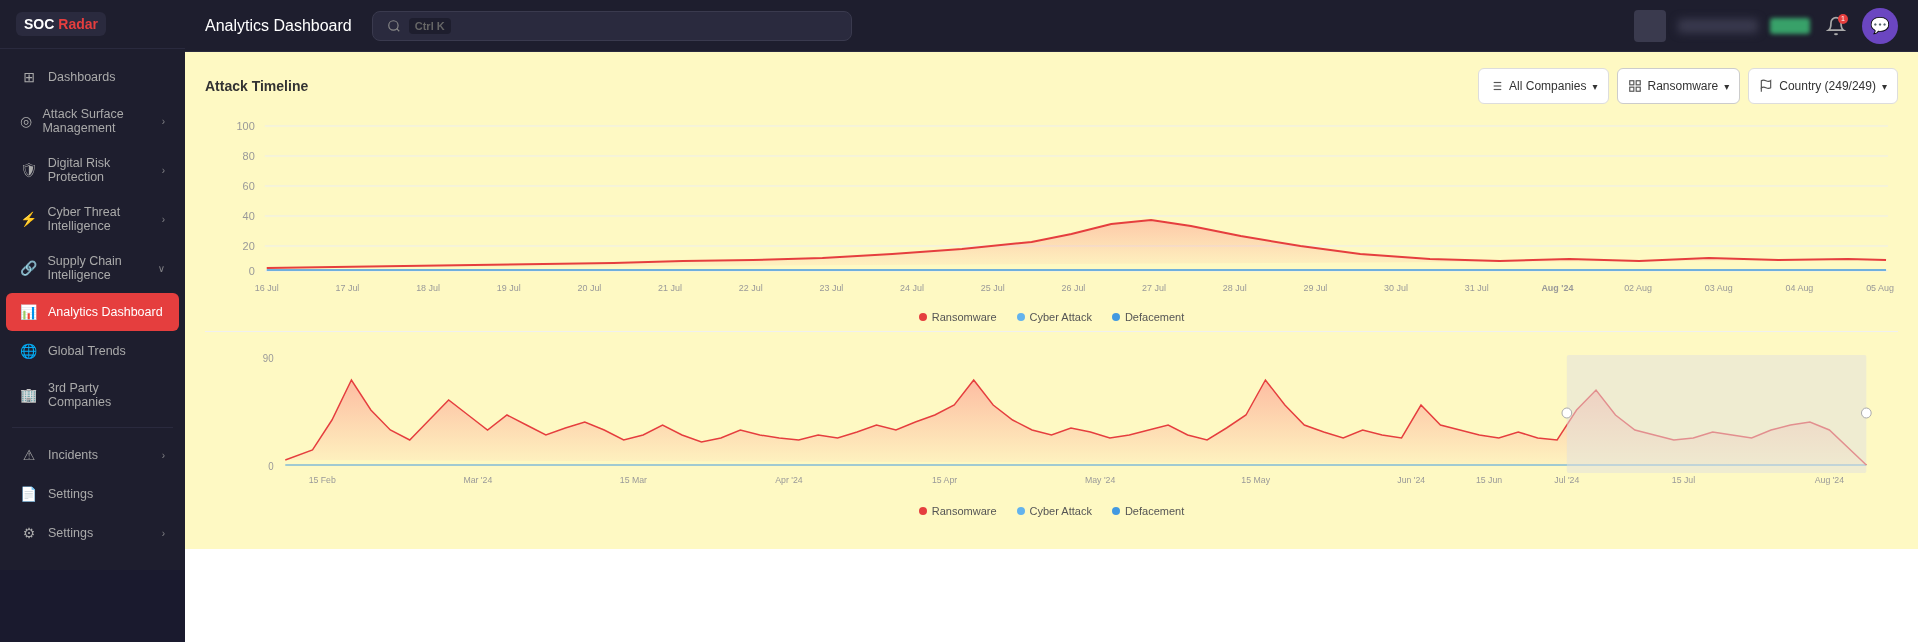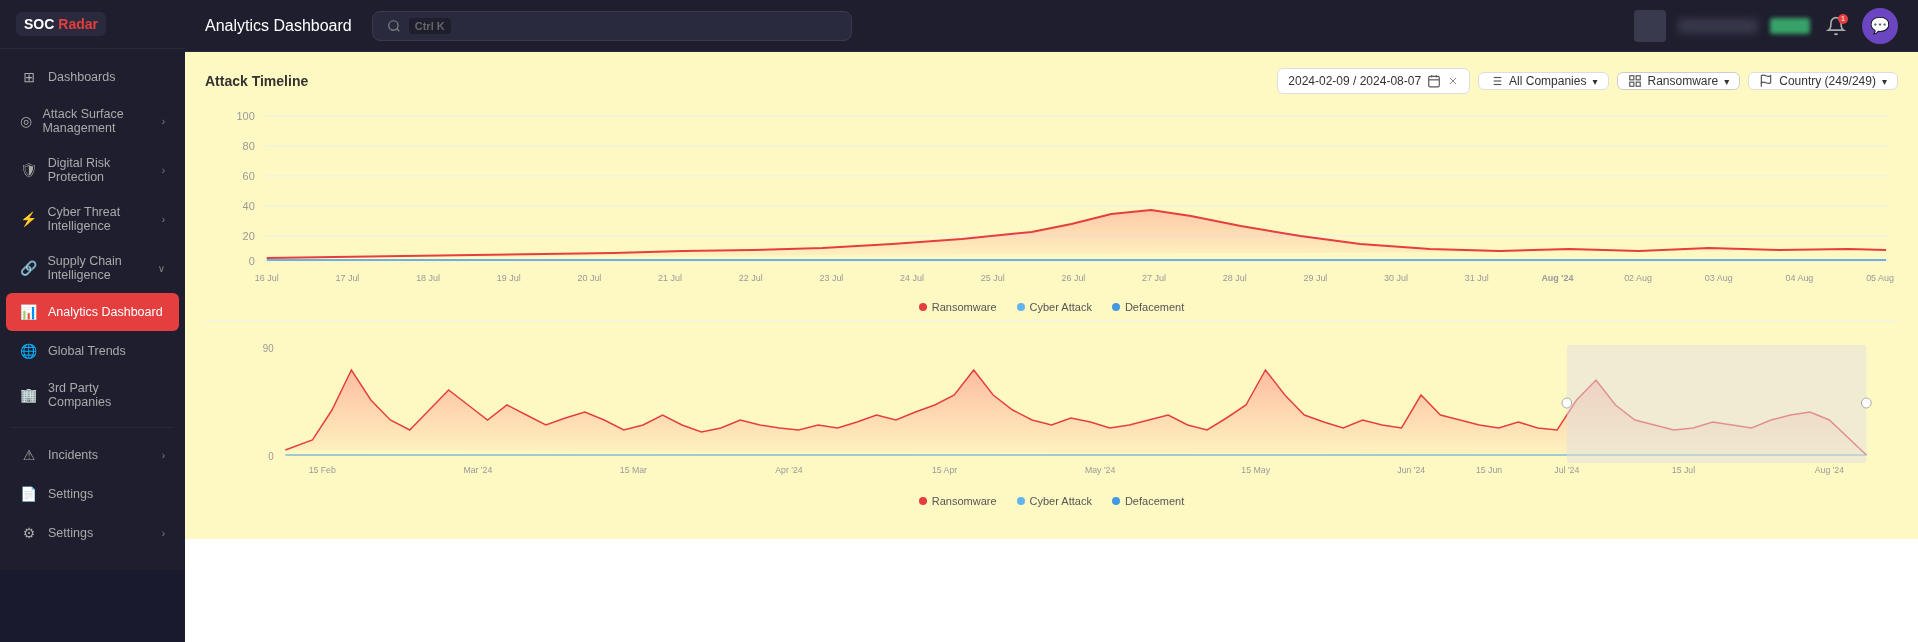--- a/index.html
+++ b/index.html
@@ -205,21 +205,21 @@
       border-radius: 6px;
       background: #fff;
       font-size: 12px;
       color: #333;
       cursor: pointer;
     }
     .filter-btn {
       display: flex;
       align-items: center;
       gap: 6px;
-      padding: 1px 10px;
+      padding: 10px 10px;
       border: 1px solid #ddd;
       border-radius: 6px;
       background: #fff;
       font-size: 12px;
       color: #333;
       cursor: pointer;
     }
     .filter-btn.active-filter {
       border-color: #ccc;
       background: #fff;
@@ -364,33 +364,20 @@
       <div class="purple-circle-btn">💬</div>
     </div>
   </header>
 
   <div class="dashboard-area">
     <div class="chart-card">
 
       <div class="chart-header">
         <span class="chart-title">Attack Timeline</span>
         <div class="chart-controls">
-          <button class="date-range-btn">
-            <span>2024-02-09 / 2024-08-07</span>
-            <svg width="14" height="14" viewBox="0 0 24 24" fill="none" stroke="#555" stroke-width="2">
-              <rect x="3" y="4" width="18" height="18" rx="2" ry="2"></rect>
-              <line x1="16" y1="2" x2="16" y2="6"></line>
-              <line x1="8" y1="2" x2="8" y2="6"></line>
-              <line x1="3" y1="10" x2="21" y2="10"></line>
-            </svg>
-            <svg width="12" height="12" viewBox="0 0 24 24" fill="none" stroke="#888" stroke-width="2">
-              <line x1="18" y1="6" x2="6" y2="18"></line>
-              <line x1="6" y1="6" x2="18" y2="18"></line>
-            </svg>
-          </button>
           <button class="filter-btn">
             <svg width="14" height="14" viewBox="0 0 24 24" fill="none" stroke="#555" stroke-width="2">
               <line x1="8" y1="6" x2="21" y2="6"></line>
               <line x1="8" y1="12" x2="21" y2="12"></line>
               <line x1="8" y1="18" x2="21" y2="18"></line>
               <line x1="3" y1="6" x2="3.01" y2="6"></line>
               <line x1="3" y1="12" x2="3.01" y2="12"></line>
               <line x1="3" y1="18" x2="3.01" y2="18"></line>
             </svg>
             <span>All Companies</span>

